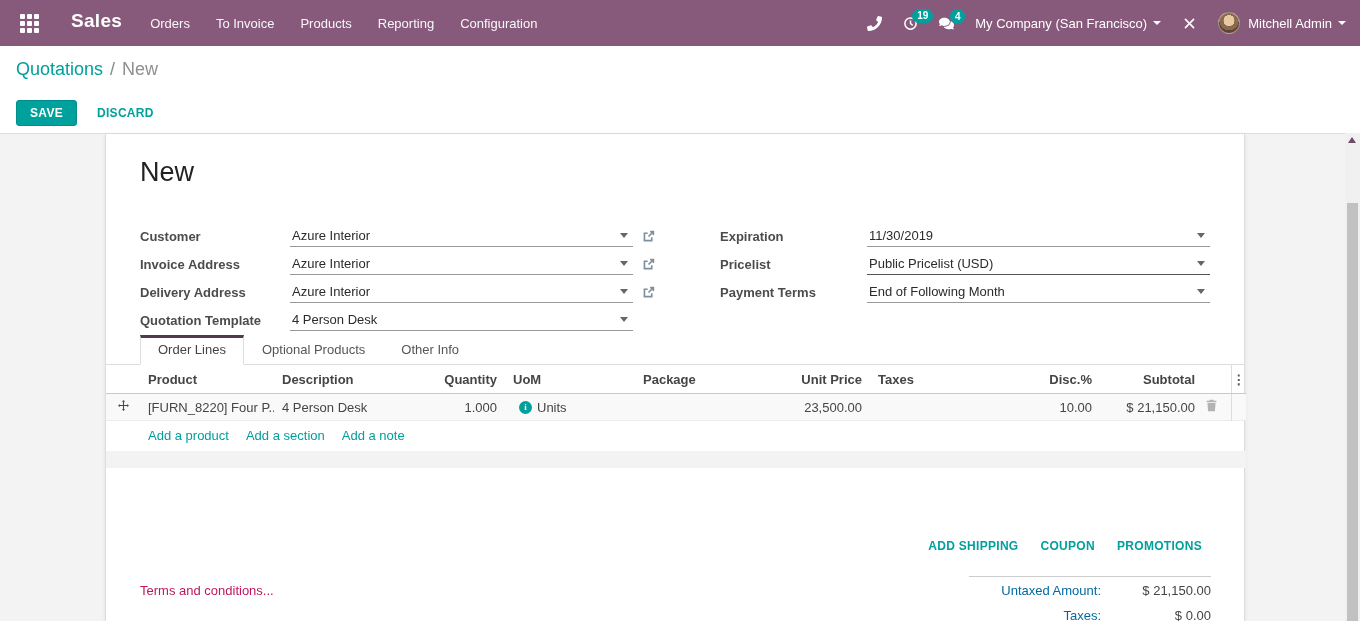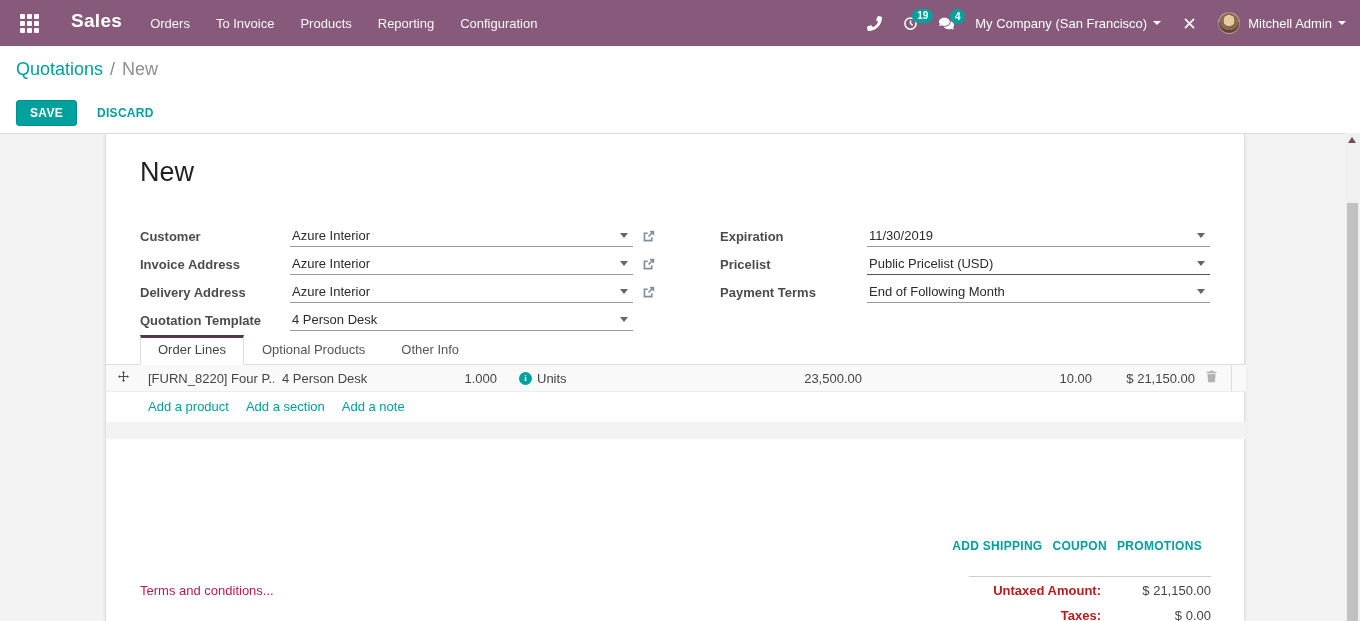--- a/index.html
+++ b/index.html
@@ -91,26 +91,26 @@
                font-size:9px; font-weight:bold; font-family:"Liberation Serif",serif;
                display:inline-flex; align-items:center; justify-content:center; cursor:pointer; }
   .trash { color:#b3b3b3; cursor:pointer; display:inline-flex; }
   .trash svg { width:13px; height:13px; }
   tr.links-row td { padding:7px 8px 8px;margin-left:23px; }
   .add-links { display:flex; gap:17px; }
   .add-links span { color:#00A09D; cursor:pointer; }
   tr.stripe-row td { background:#f3f3f3; height:17px; padding:0; }
 
   
-  .footer-buttons { position:absolute; top:405px; right:42px; display:flex; gap:10px; }
+  .footer-buttons { position:absolute; top:405px; right:42px; display:flex; gap:22px; }
   .footer-buttons span { color:#00A09D; font-size:12px; font-weight:bold; letter-spacing:.3px; cursor:pointer; }
   .terms { position:absolute; top:449px; left:34px; font-size:13px; color:#be185d; cursor:text; width:420px; }
   .totals { position:absolute; top:442px; right:33px; width:242px; border-top:1px solid #ccc; font-size:13px; }
   .trow { display:flex; justify-content:flex-end; align-items:center; padding:6px 0 4px; }
-  .trow .tlabel { font-weight:bold; color:#b91c1c; }
+  .trow .tlabel { font-weight:normal; color:#0369a1; }
   .trow .tval { width:110px; text-align:right; color:#444; }
 
   
   .scrollbar { position:absolute; top:133px; right:0; bottom:0; width:15px; background:#f0f0f0; }
   .sb-arrow { position:absolute; top:4px; left:3px; width:0; height:0;
               border-left:4.5px solid transparent; border-right:4.5px solid transparent;
               border-bottom:6px solid #6e4c63; cursor:pointer; }
   .sb-thumb { position:absolute; top:70px; bottom:-4px; left:2px; width:11px; background:#c1c1c1; cursor:pointer; }
 </style>
 </head>
@@ -297,20 +297,34 @@
           <col style="width:130px">
             <col style="width:135px">
             <col style="width:100px">
             <col style="width:120px">
           <col style="width:110px">
             <col style="width:103px">
             <col style="width:28px">
             <col style="width:15px">
         </colgroup>
         <tbody>
+            <tr>
+          <th></th>
+          <th>Product</th>
+          <th>Description</th>
+          <th class="num">Quantity</th>
+          <th>UoM</th>
+          <th>Package</th>
+          <th class="num">Unit Price</th>
+          <th>Taxes</th>
+          <th class="num">Disc.%</th>
+          <th class="num">Subtotal</th>
+          <th></th>
+          <th class="optcol"><span class="dots">⋮</span></th>
+        </tr>
         <tr class="data-row">
           <td style="padding:5px 0 5px 11px;">
             <span class="drag-handle">
               <svg viewBox="0 0 24 24" fill="currentColor">
                     <path d="M12 2 L15 5 H13 V11 H19 V9 L22 12 L19 15 V13 H13 V19 H15 L12 22 L9 19 H11 V13 H5 V15 L2 12 L5 9 V11 H11 V5 H9 Z"></path>
                   </svg>
             </span>
           </td>
           <td>[FURN_8220] Four P...</td>
           <td>4 Person Desk</td>

